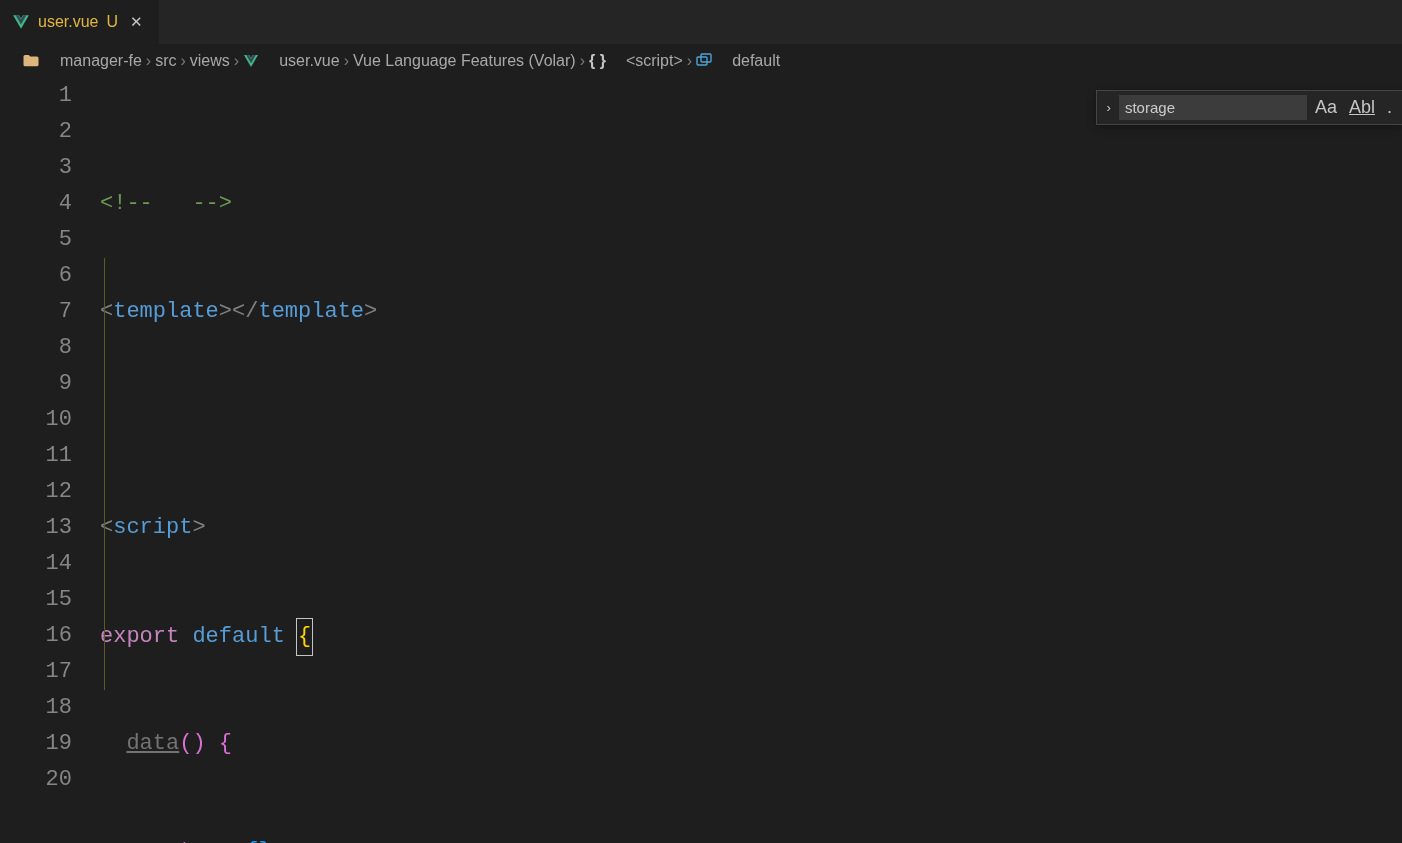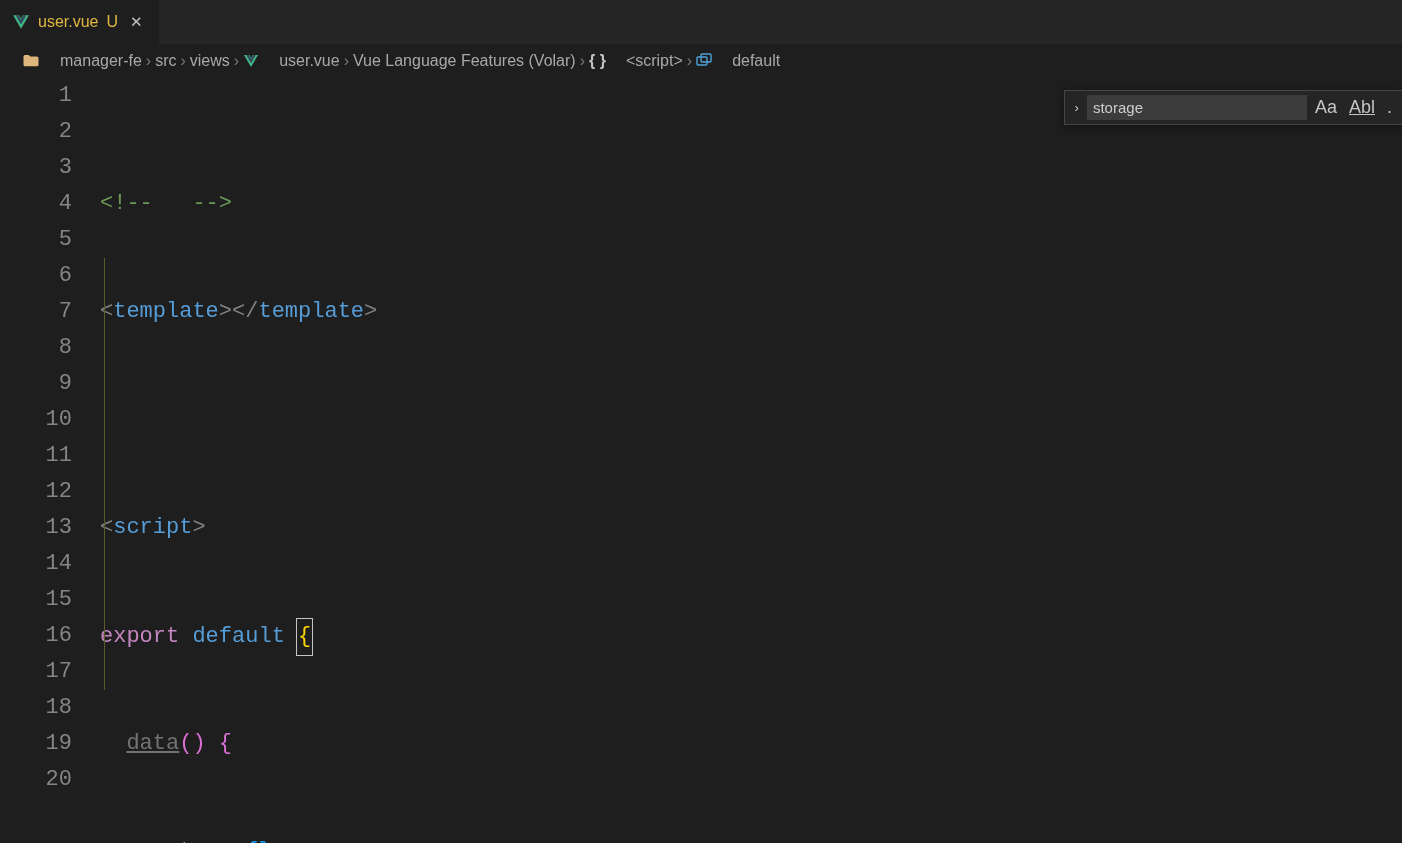--- a/index.html
+++ b/index.html
@@ -59,21 +59,21 @@
   border-right:none;
   box-shadow:0 2px 8px rgba(0,0,0,.4);
   gap:4px;
 }
 .find-widget .toggle-expand{color:#c5c5c5;padding:2px 4px;cursor:pointer;}
 .find-widget .find-input{
   background:#3c3c3c;
   border:none;
   color:#cccccc;
   padding:4px 6px;
-  width:220px;
+  width:188px;
   font-size:15px;
   outline:none;
 }
 .find-widget .opt{color:#c5c5c5;font-size:18px;padding:2px 4px;cursor:pointer;}
 .find-widget .opt-abl{text-decoration:underline;}
 
 
 .editor-area{
   display:flex;
   font-family:Consolas,"Courier New",monospace;

